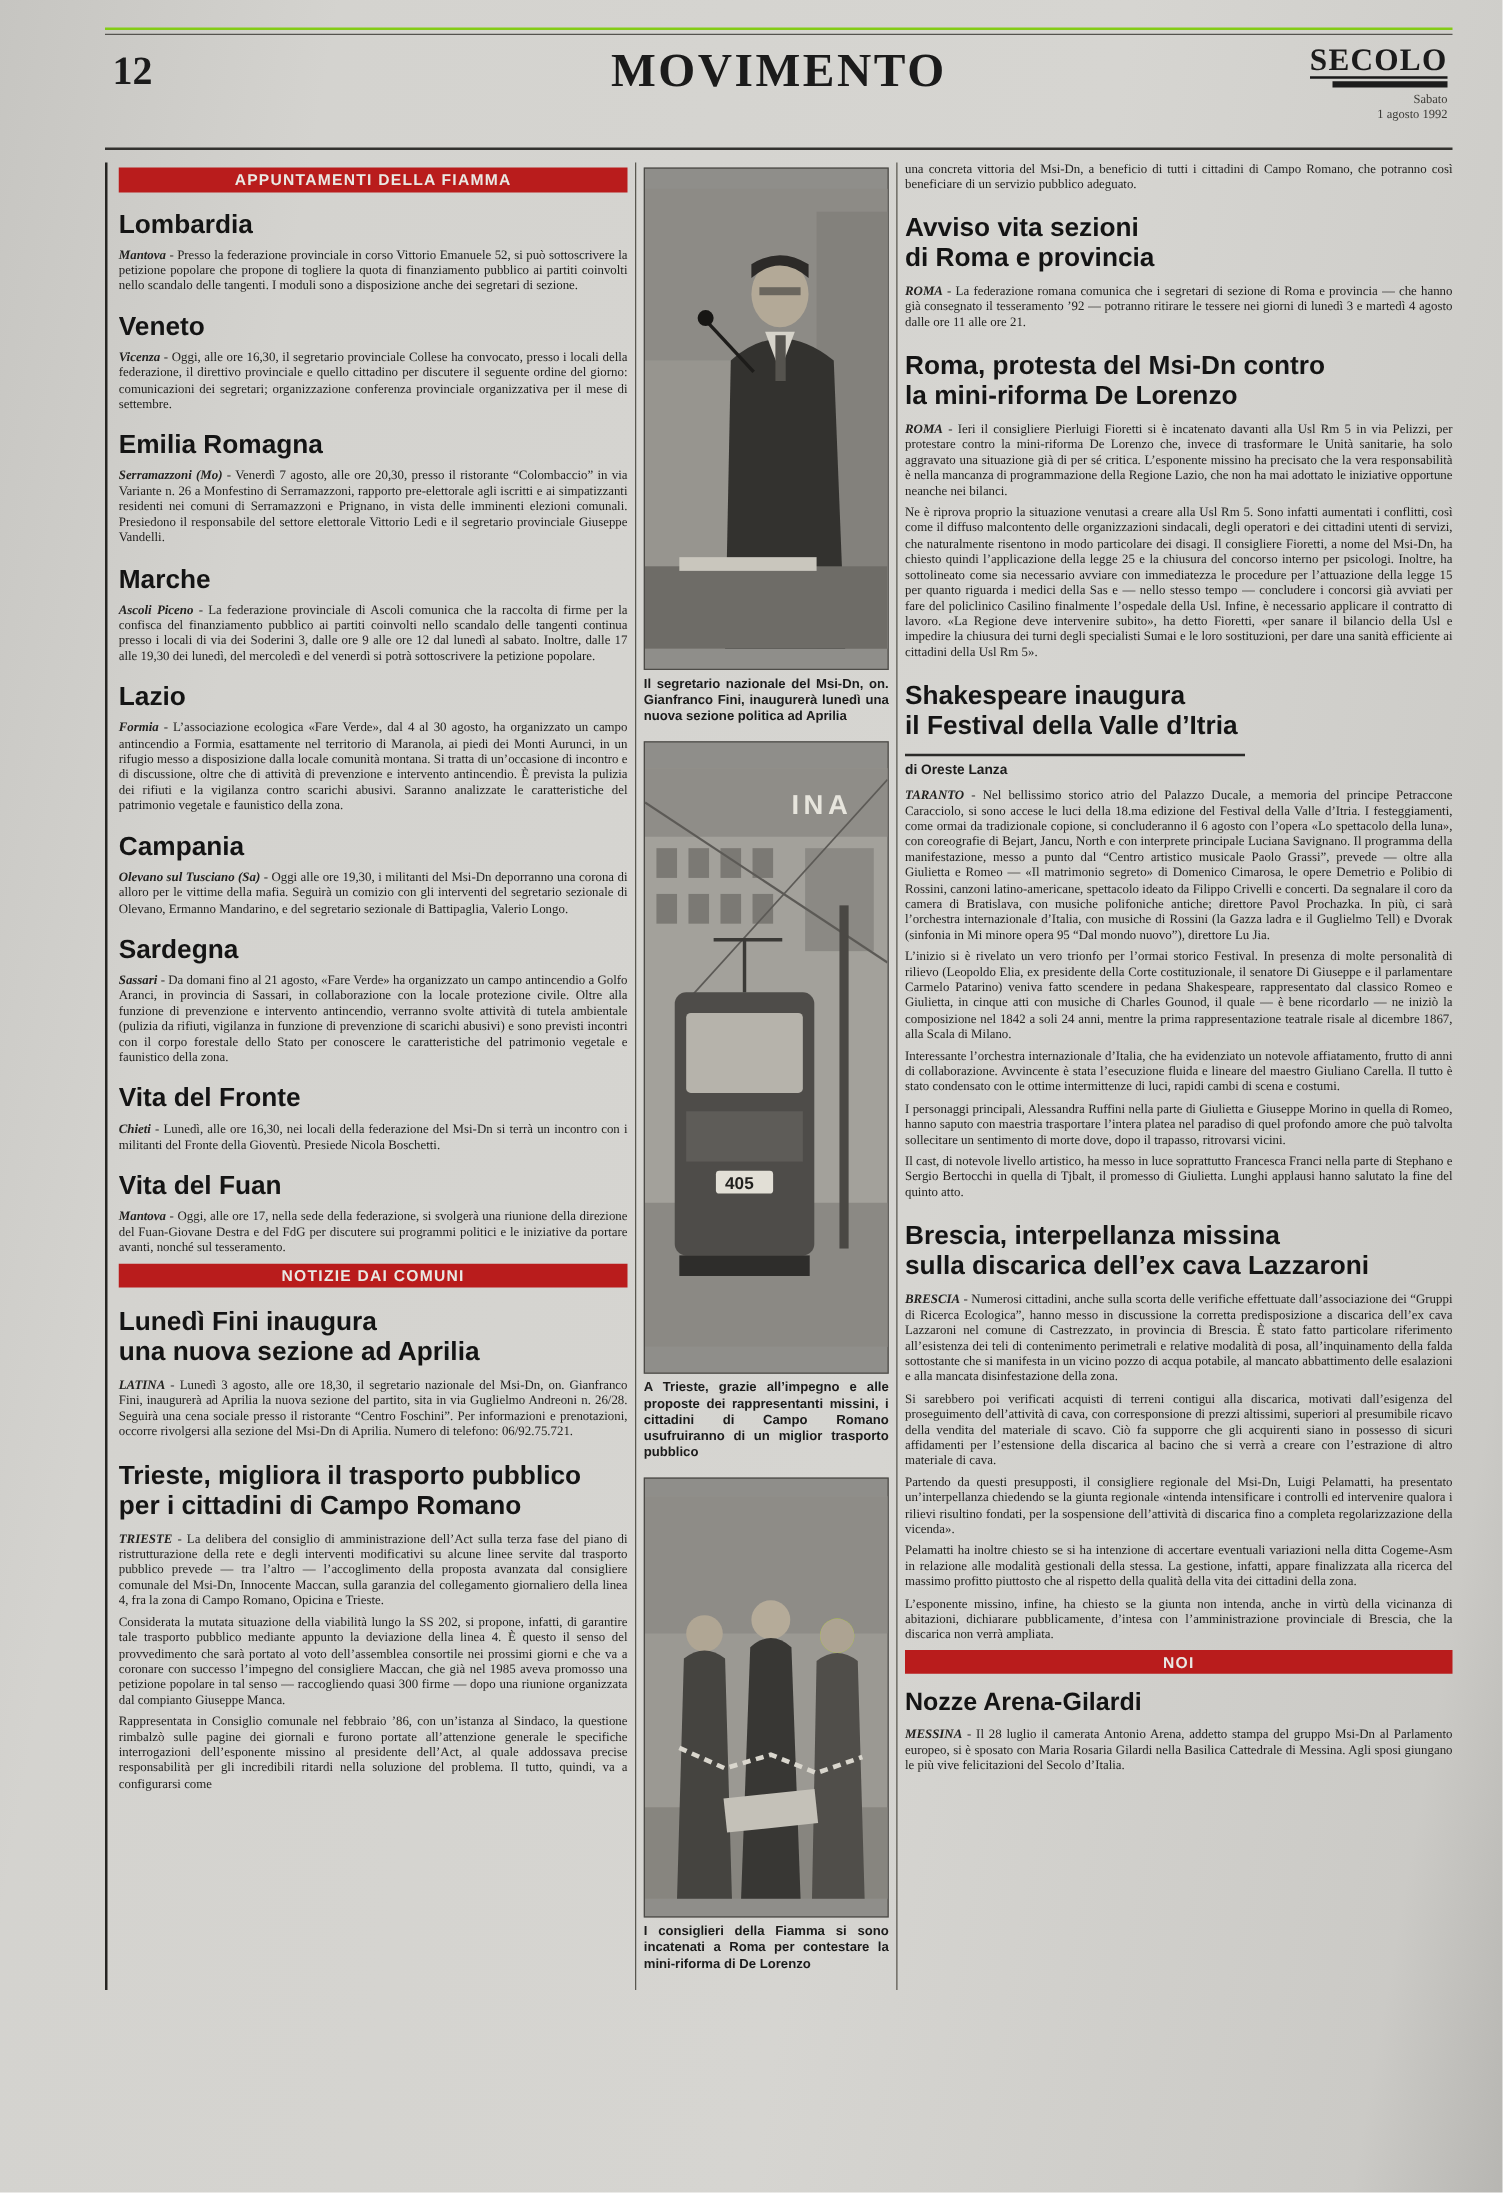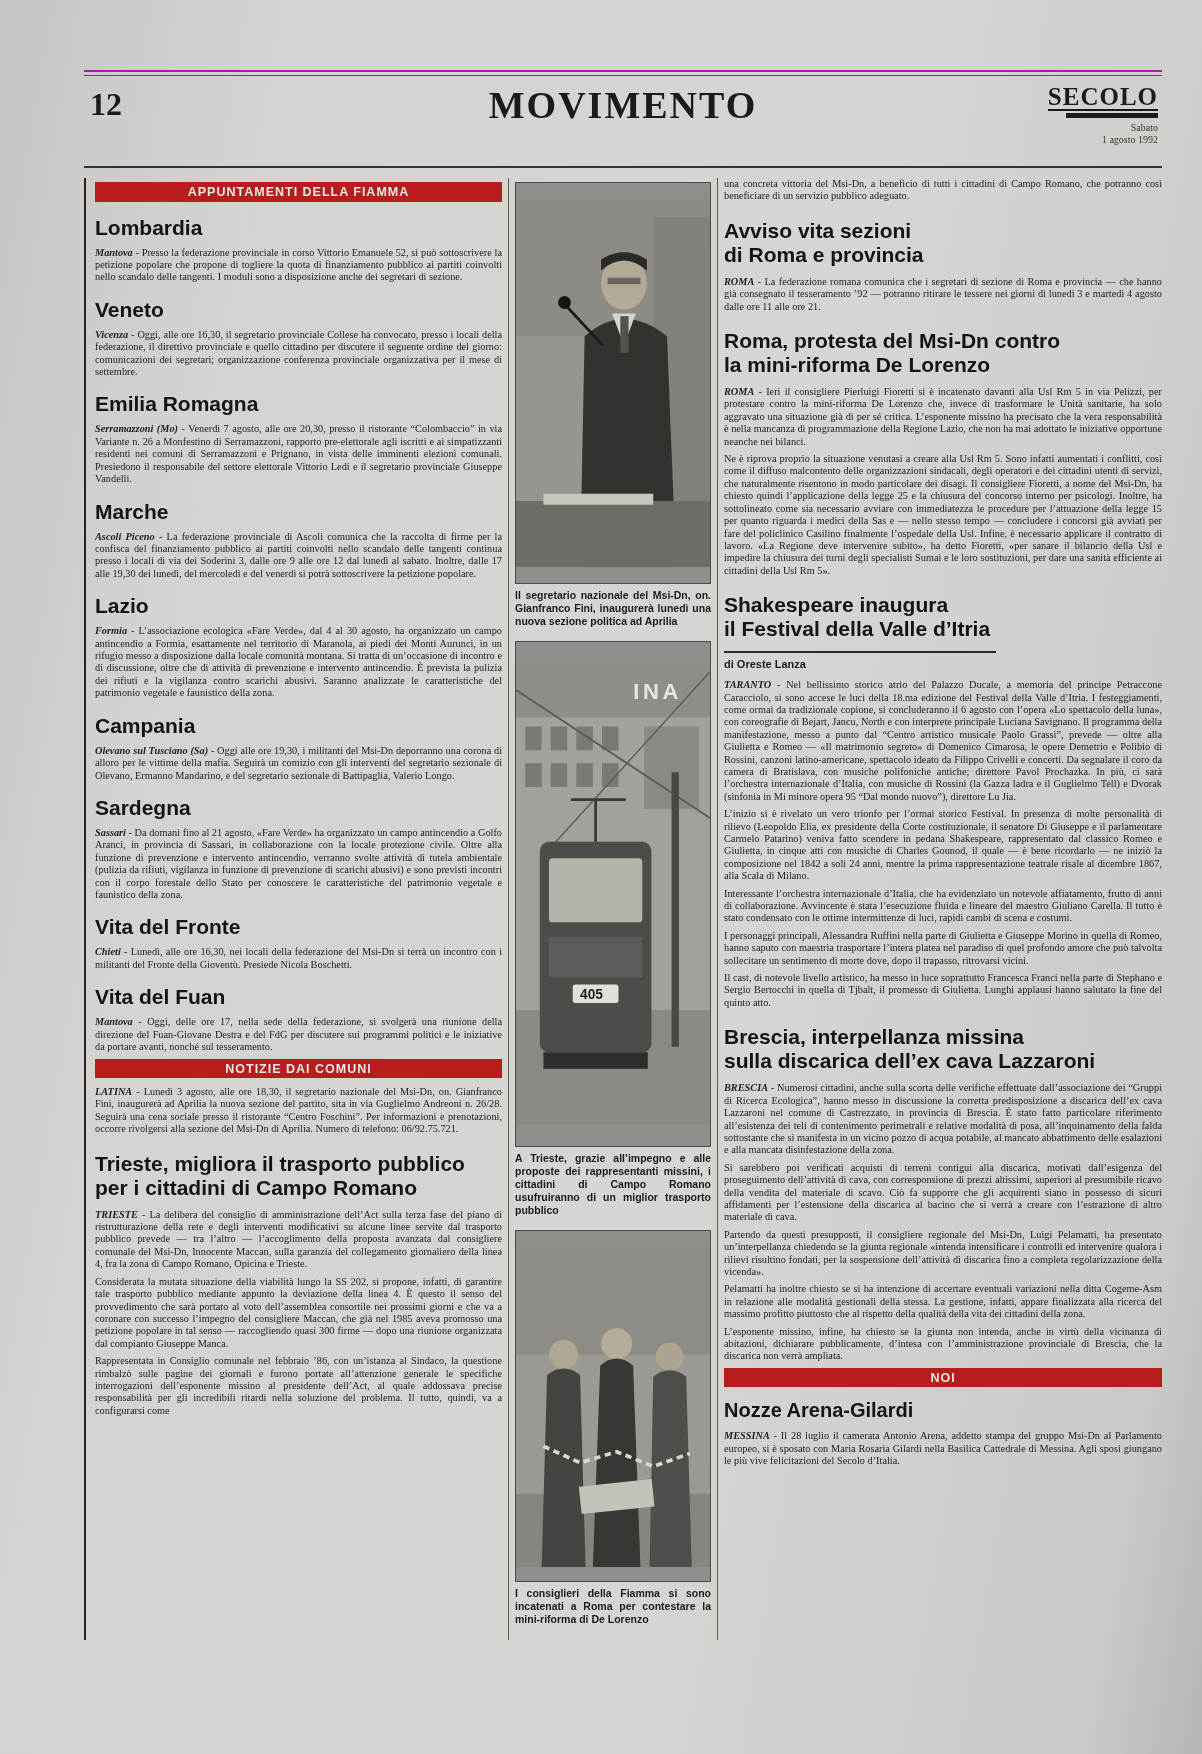--- a/index.html
+++ b/index.html
@@ -6,21 +6,21 @@
   html,body { width:1202px; height:1754px; overflow:hidden; }
   body {
     background:#d0cfca;
     background:linear-gradient(100deg,#c6c5c1 0%,#d4d3cf 18%,#d6d5d1 60%,#cbcac6 92%,#b7b6b2 100%);
     font-family:"Liberation Serif", serif;
     color:#1b1b1b;
   }
   .page { padding:22px 40px 0 84px; height:100%; }
 
   
-  .hdr { position:relative; height:94px; border-top:2px solid #a21caf;margin-top:48px; }
+  .hdr { position:relative; height:94px; border-top:2px solid #84cc16; }
   .hdr::before { content:""; position:absolute; top:3px; left:0; right:0; border-top:1px solid #55534f; }
   .page-num { position:absolute; left:6px; top:16px; font:bold 32px/1 "Liberation Serif", serif; }
   .section-title { position:absolute; left:50%; top:14px; transform:translateX(-50%);
     font:bold 38px/1 "Liberation Serif", serif; letter-spacing:2px; }
   .masthead-block { position:absolute; right:4px; top:12px; text-align:right; }
   .masthead { font:bold 25px/1 "Liberation Serif", serif; letter-spacing:1px; border-bottom:2px solid #191919; display:inline-block; }
   .masthead-bar { width:92px; height:5px; background:#1c1c1c; margin:2px 0 4px auto; }
   .date-line { font:10px/11.5px "Liberation Serif", serif; color:#3a3935; }
   .hdr-rule { border-top:2px solid #33322f; margin:2px 0 10px; }
 
@@ -104,26 +104,27 @@
         <p class="body"><b class="lead">Sassari</b><span> - Da domani fino al 21 agosto, «Fare Verde» ha organizzato un campo antincendio a Golfo Aranci, in provincia di Sassari, in collaborazione con la locale protezione civile. Oltre alla funzione di prevenzione e intervento antincendio, verranno svolte attività di tutela ambientale (pulizia da rifiuti, vigilanza in funzione di prevenzione di scarichi abusivi) e sono previsti incontri con il corpo forestale dello Stato per conoscere le caratteristiche del patrimonio vegetale e faunistico della zona.</span></p>
       </section>
 
       <section>
         <h2 class="region-h">Vita del Fronte</h2>
         <p class="body"><b class="lead">Chieti</b><span> - Lunedì, alle ore 16,30, nei locali della federazione del Msi-Dn si terrà un incontro con i militanti del Fronte della Gioventù. Presiede Nicola Boschetti.</span></p>
       </section>
 
       <section>
         <h2 class="region-h">Vita del Fuan</h2>
-        <p class="body"><b class="lead">Mantova</b><span> - Oggi, delle ore 17, nella sede della federazione, si svolgerà una riunione della direzione del Fuan-Giovane Destra e del FdG per discutere sui programmi politici e le iniziative da portare avanti, nonché sul tesseramento.</span></p>
+        <p class="body"><b class="lead">Mantova</b><span> - Oggi, alle ore 17, nella sede della federazione, si svolgerà una riunione della direzione del Fuan-Giovane Destra e del FdG per discutere sui programmi politici e le iniziative da portare avanti, nonché sul tesseramento.</span></p>
       </section>
 
       <div class="banner">NOTIZIE DAI COMUNI</div>
 
       <article>
+        <h1 class="headline"><span>Lunedì Fini inaugura</span><br><span>una nuova sezione ad Aprilia</span></h1>
         <p class="body"><b class="lead">LATINA</b><span> - Lunedì 3 agosto, alle ore 18,30, il segretario nazionale del Msi-Dn, on. Gianfranco Fini, inaugurerà ad Aprilia la nuova sezione del partito, sita in via Guglielmo Andreoni n. 26/28. Seguirà una cena sociale presso il ristorante “Centro Foschini”. Per informazioni e prenotazioni, occorre rivolgersi alla sezione del Msi-Dn di Aprilia. Numero di telefono: 06/92.75.721.</span></p>
       </article>
 
       <article>
         <h1 class="headline"><span>Trieste, migliora il trasporto pubblico</span><br><span>per i cittadini di Campo Romano</span></h1>
         <p class="body"><b class="lead">TRIESTE</b><span> - La delibera del consiglio di amministrazione dell’Act sulla terza fase del piano di ristrutturazione della rete e degli interventi modificativi su alcune linee servite dal trasporto pubblico prevede — tra l’altro — l’accoglimento della proposta avanzata dal consigliere comunale del Msi-Dn, Innocente Maccan, sulla garanzia del collegamento giornaliero della linea 4, fra la zona di Campo Romano, Opicina e Trieste.</span></p>
         <p class="body">Considerata la mutata situazione della viabilità lungo la SS 202, si propone, infatti, di garantire tale trasporto pubblico mediante appunto la deviazione della linea 4. È questo il senso del provvedimento che sarà portato al voto dell’assemblea consortile nei prossimi giorni e che va a coronare con successo l’impegno del consigliere Maccan, che già nel 1985 aveva promosso una petizione popolare in tal senso — raccogliendo quasi 300 firme — dopo una riunione organizzata dal compianto Giuseppe Manca.</p>
         <p class="body">Rappresentata in Consiglio comunale nel febbraio ’86, con un’istanza al Sindaco, la questione rimbalzò sulle pagine dei giornali e furono portate all’attenzione generale le specifiche interrogazioni dell’esponente missino al presidente dell’Act, al quale addossava precise responsabilità per gli incredibili ritardi nella soluzione del problema. Il tutto, quindi, va a configurarsi come</p>
       </article>
     </div>

